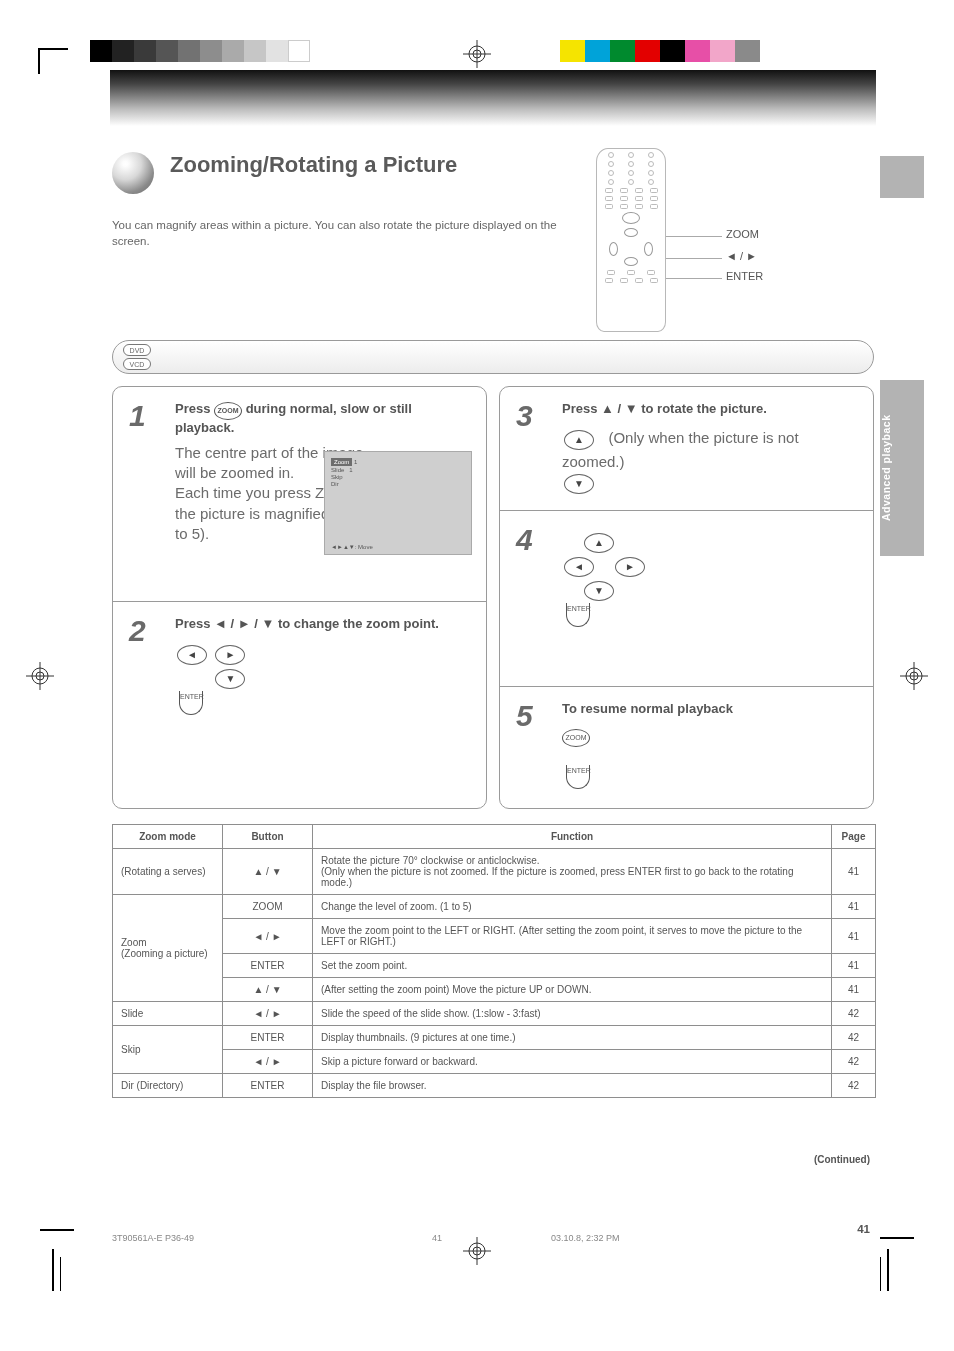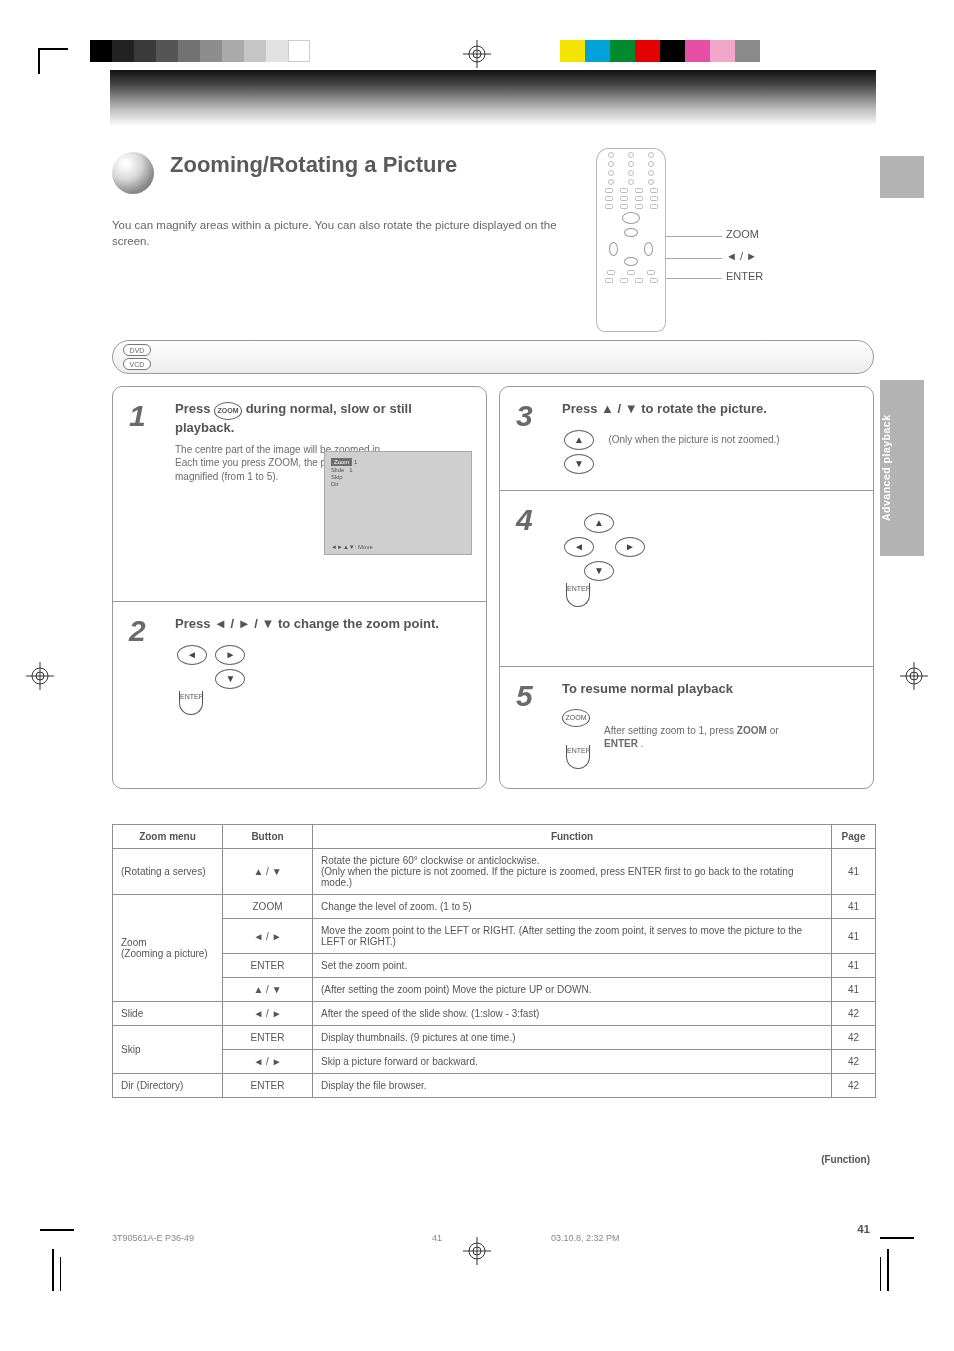--- a/index.html
+++ b/index.html
@@ -102,21 +102,21 @@
   
   .colwrap {
     position:absolute; top: 386px; left:112px; right:80px;
     display:flex; gap: 12px;
   }
   .col { flex:1; border:1px solid #9a9a9a; border-radius: 10px; }
   .step { padding: 14px 14px 14px 62px; position:relative; min-height: 90px;}
   .step + .step { border-top: 1px solid #9a9a9a; }
   .step-num   { position:absolute; left:16px; top:12px; font-size: 30px; font-weight:bold; font-style:italic; color:#6a6a6a;}
   .step-title { font-size: 13px; font-weight:bold; color:#555; margin-bottom:6px; line-height:1.3;}
-  .step-body  { font-size: 10px; color:#6b6b6b; line-height:1.35; max-width: 210px;}
+  .step-body  { font-size: 15px; color:#6b6b6b; line-height:1.35; max-width: 210px;}
 
   .inline-glyph { font-family: Arial; }
 
   
   .screen {
     position:absolute; right: 14px; top: 64px;
     width: 148px; height: 104px;
     background: #cfcfcf;
     border:1px solid #aaa;
     font-size: 6px; color:#555;
@@ -389,47 +389,40 @@
       </div>
     </div>
     <div class="step" style="min-height:122px">
       <div class="step-num">5</div>
       <div class="step-title">To resume normal playback</div>
       <div style="display:flex; gap:14px; align-items:center; margin-top:8px">
         <div>
           <span class="zoom-btn">ZOOM</span><br><br>
           <span class="enter-btn">ENTER</span>
         </div>
-        <div class="step-body">
-          <span>After setting zoom to 1, press </span>
-          <b>ZOOM</b>
-          <span> or </span>
-          <b>ENTER</b>
-          <span>.</span>
-        </div>
       </div>
     </div>
   </div>
 </div>
 
 <table class="ztable">
   <thead>
     <tr>
-      <th style="width:110px">Zoom menu</th>
+      <th style="width:110px">Zoom mode</th>
       <th style="width:90px">Button</th>
       <th>Function</th>
       <th style="width:44px">Page</th>
     </tr>
   </thead>
   <tbody>
     <tr>
       <td>(Rotating a serves)</td>
       <td style="text-align:center">▲ / ▼</td>
       <td>
-        <span>Rotate the picture 60° clockwise or anticlockwise.</span><br>
+        <span>Rotate the picture 70° clockwise or anticlockwise.</span><br>
         <span>(Only when the picture is not zoomed. If the picture is zoomed, press ENTER first to go back to the rotating mode.)</span>
       </td>
       <td style="text-align:center">41</td>
     </tr>
 
     <tr>
       <td rowspan="4">
         <span>Zoom</span><br>
         <span>(Zooming a picture)</span>
       </td>
@@ -449,21 +442,21 @@
     </tr>
     <tr>
       <td style="text-align:center">▲ / ▼</td>
       <td>(After setting the zoom point) Move the picture UP or DOWN.</td>
       <td style="text-align:center">41</td>
     </tr>
 
     <tr>
       <td>Slide</td>
       <td style="text-align:center">◄ / ►</td>
-      <td>After the speed of the slide show. (1:slow - 3:fast)</td>
+      <td>Slide the speed of the slide show. (1:slow - 3:fast)</td>
       <td style="text-align:center">42</td>
     </tr>
 
     <tr>
       <td rowspan="2">Skip</td>
       <td style="text-align:center">ENTER</td>
       <td>Display thumbnails. (9 pictures at one time.)</td>
       <td style="text-align:center">42</td>
     </tr>
     <tr>
@@ -474,18 +467,18 @@
 
     <tr>
       <td>Dir (Directory)</td>
       <td style="text-align:center">ENTER</td>
       <td>Display the file browser.</td>
       <td style="text-align:center">42</td>
     </tr>
   </tbody>
 </table>
 
-<div class="continued">(Function)</div>
+<div class="continued">(Continued)</div>
 <div class="page-number">41</div>
 
 <div style="position:absolute; bottom:108px; left:112px; font-size:9px; color:#888;">3T90561A-E  P36-49</div>
 <div style="position:absolute; bottom:108px; left:551px; font-size:9px; color:#888;">03.10.8, 2:32 PM</div>
 <div style="position:absolute; bottom:108px; left:432px; font-size:9px; color:#888;">41</div>
 
 </body></html>

